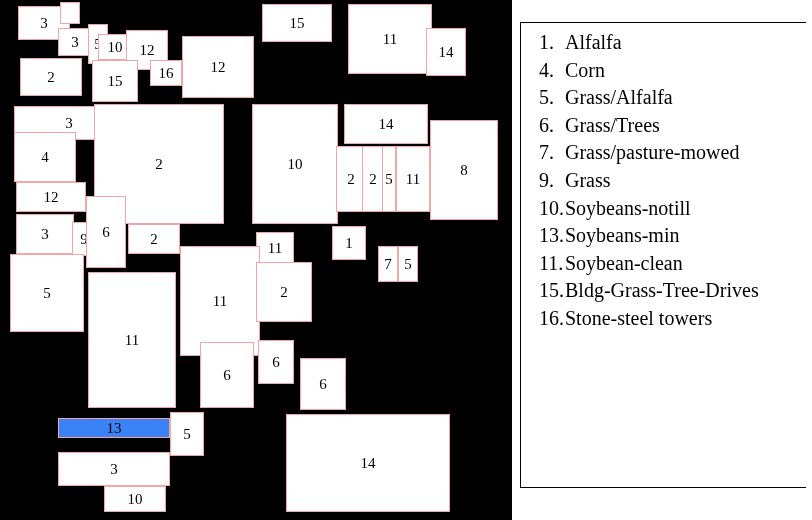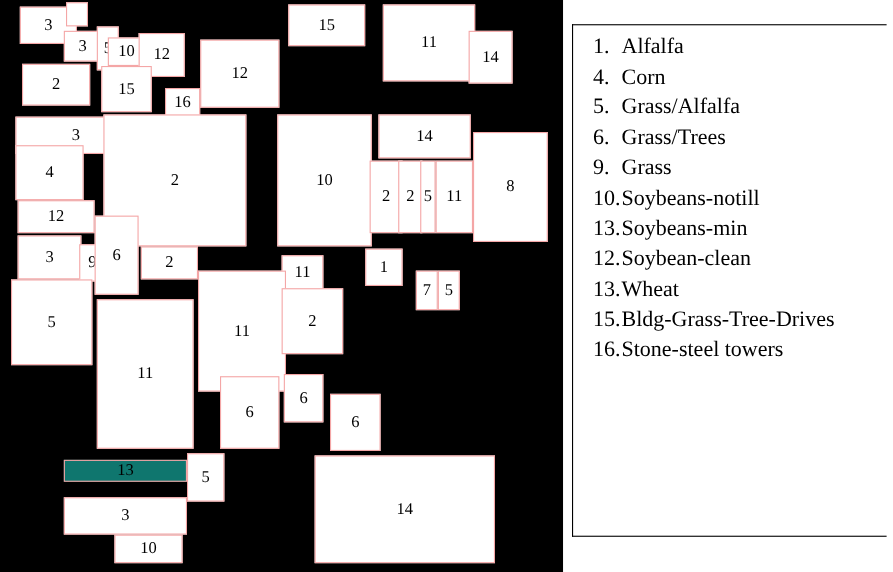--- a/index.html
+++ b/index.html
@@ -60,21 +60,21 @@
 <div id="wrap">
 
   <div id="map" style="background: rgb(0, 0, 0);">
       <div class="reg" style="left: 18px; top: 6px; width: 52px; height: 34px; background: rgb(255, 255, 255); border-color: rgb(244, 166, 166);">3</div>
       <div class="reg nolabel" style="left: 60px; top: 2px; width: 20px; height: 22px; background: rgb(255, 255, 255); border-color: rgb(244, 166, 166);"></div>
       <div class="reg" style="left: 58px; top: 28px; width: 34px; height: 28px; background: rgb(255, 255, 255); border-color: rgb(244, 166, 166);">3</div>
       <div class="reg" style="left: 88px; top: 24px; width: 20px; height: 40px; background: rgb(255, 255, 255); border-color: rgb(244, 166, 166);">5</div>
       <div class="reg" style="left: 98px; top: 34px; width: 34px; height: 26px; background: rgb(255, 255, 255); border-color: rgb(244, 166, 166);">10</div>
       <div class="reg" style="left: 126px; top: 30px; width: 42px; height: 40px; background: rgb(255, 255, 255); border-color: rgb(244, 166, 166);">12</div>
       <div class="reg" style="left: 92px; top: 60px; width: 46px; height: 42px; background: rgb(255, 255, 255); border-color: rgb(244, 166, 166);">15</div>
-      <div class="reg" style="left: 150px; top: 60px; width: 32px; height: 26px; background: rgb(255, 255, 255); border-color: rgb(244, 166, 166); margin-top: 20px;">16</div>
+      <div class="reg" style="left: 150px; top: 60px; width: 32px; height: 26px; background: rgb(255, 255, 255); border-color: rgb(244, 166, 166);">16</div>
       <div class="reg" style="left: 182px; top: 36px; width: 72px; height: 62px; background: rgb(255, 255, 255); border-color: rgb(244, 166, 166);">12</div>
       <div class="reg" style="left: 20px; top: 58px; width: 62px; height: 38px; background: rgb(255, 255, 255); border-color: rgb(244, 166, 166);">2</div>
       <div class="reg" style="left: 262px; top: 4px; width: 70px; height: 38px; background: rgb(255, 255, 255); border-color: rgb(244, 166, 166);">15</div>
       <div class="reg" style="left: 348px; top: 4px; width: 84px; height: 70px; background: rgb(255, 255, 255); border-color: rgb(244, 166, 166);">11</div>
       <div class="reg" style="left: 426px; top: 28px; width: 40px; height: 48px; background: rgb(255, 255, 255); border-color: rgb(244, 166, 166);">14</div>
       <div class="reg" style="left: 14px; top: 106px; width: 110px; height: 34px; background: rgb(255, 255, 255); border-color: rgb(244, 166, 166);">3</div>
       <div class="reg" style="left: 14px; top: 132px; width: 62px; height: 50px; background: rgb(255, 255, 255); border-color: rgb(244, 166, 166);">4</div>
       <div class="reg" style="left: 16px; top: 182px; width: 70px; height: 30px; background: rgb(255, 255, 255); border-color: rgb(244, 166, 166);">12</div>
       <div class="reg" style="left: 16px; top: 214px; width: 58px; height: 40px; background: rgb(255, 255, 255); border-color: rgb(244, 166, 166);">3</div>
       <div class="reg" style="left: 72px; top: 222px; width: 24px; height: 34px; background: rgb(255, 255, 255); border-color: rgb(244, 166, 166);">9</div>
@@ -92,36 +92,36 @@
       <div class="reg" style="left: 332px; top: 226px; width: 34px; height: 34px; background: rgb(255, 255, 255); border-color: rgb(244, 166, 166);">1</div>
       <div class="reg" style="left: 378px; top: 246px; width: 20px; height: 36px; background: rgb(255, 255, 255); border-color: rgb(244, 166, 166);">7</div>
       <div class="reg" style="left: 398px; top: 246px; width: 20px; height: 36px; background: rgb(255, 255, 255); border-color: rgb(244, 166, 166);">5</div>
       <div class="reg" style="left: 10px; top: 254px; width: 74px; height: 78px; background: rgb(255, 255, 255); border-color: rgb(244, 166, 166);">5</div>
       <div class="reg" style="left: 180px; top: 246px; width: 80px; height: 110px; background: rgb(255, 255, 255); border-color: rgb(244, 166, 166);">11</div>
       <div class="reg" style="left: 256px; top: 262px; width: 56px; height: 60px; background: rgb(255, 255, 255); border-color: rgb(244, 166, 166);">2</div>
       <div class="reg" style="left: 88px; top: 272px; width: 88px; height: 136px; background: rgb(255, 255, 255); border-color: rgb(244, 166, 166);">11</div>
       <div class="reg" style="left: 200px; top: 342px; width: 54px; height: 66px; background: rgb(255, 255, 255); border-color: rgb(244, 166, 166);">6</div>
       <div class="reg" style="left: 258px; top: 340px; width: 36px; height: 44px; background: rgb(255, 255, 255); border-color: rgb(244, 166, 166);">6</div>
       <div class="reg" style="left: 300px; top: 358px; width: 46px; height: 52px; background: rgb(255, 255, 255); border-color: rgb(244, 166, 166);">6</div>
-      <div class="reg" style="left: 58px; top: 418px; width: 112px; height: 20px; background: #0f766e; border-color: rgb(244, 166, 166);">13</div>
+      <div class="reg" style="left: 58px; top: 418px; width: 112px; height: 20px; background: #3b82f6; border-color: rgb(244, 166, 166);">13</div>
       <div class="reg" style="left: 170px; top: 412px; width: 34px; height: 44px; background: rgb(255, 255, 255); border-color: rgb(244, 166, 166);">5</div>
       <div class="reg" style="left: 58px; top: 452px; width: 112px; height: 34px; background: rgb(255, 255, 255); border-color: rgb(244, 166, 166);">3</div>
       <div class="reg" style="left: 104px; top: 486px; width: 62px; height: 26px; background: rgb(255, 255, 255); border-color: rgb(244, 166, 166);">10</div>
       <div class="reg" style="left: 286px; top: 414px; width: 164px; height: 98px; background: rgb(255, 255, 255); border-color: rgb(244, 166, 166);">14</div>
     </div>
 
   <div id="legend">
     <div id="legend-box">
         <div class="legend-item"><span class="legend-num">1.</span><span>Alfalfa</span></div>
         <div class="legend-item"><span class="legend-num">4.</span><span>Corn</span></div>
         <div class="legend-item"><span class="legend-num">5.</span><span>Grass/Alfalfa</span></div>
         <div class="legend-item"><span class="legend-num">6.</span><span>Grass/Trees</span></div>
+        <div class="legend-item"><span class="legend-num">7.</span><span>Grass/pasture-mowed</span></div>
         <div class="legend-item"><span class="legend-num">9.</span><span>Grass</span></div>
         <div class="legend-item"><span class="legend-num">10.</span><span>Soybeans-notill</span></div>
         <div class="legend-item"><span class="legend-num">13.</span><span>Soybeans-min</span></div>
-        <div class="legend-item"><span class="legend-num">12.</span><span>Soybean-clean</span></div>
-        <div class="legend-item"><span class="legend-num">13.</span><span>Wheat</span></div>
+        <div class="legend-item"><span class="legend-num">11.</span><span>Soybean-clean</span></div>
         <div class="legend-item"><span class="legend-num">15.</span><span>Bldg-Grass-Tree-Drives</span></div>
         <div class="legend-item"><span class="legend-num">16.</span><span>Stone-steel  towers</span></div>
       </div>
   </div>
 
 </div>
 
 </body></html>

